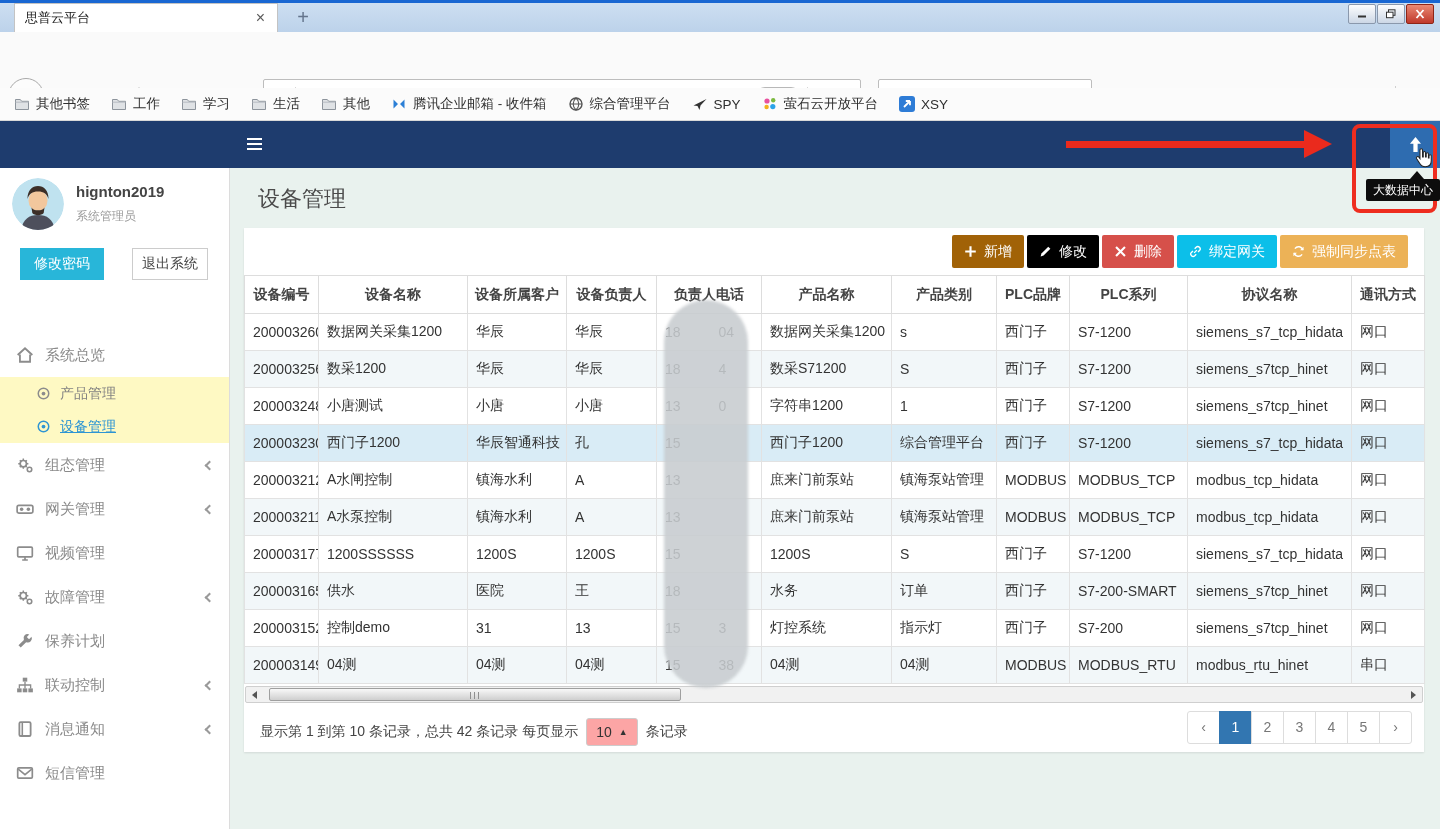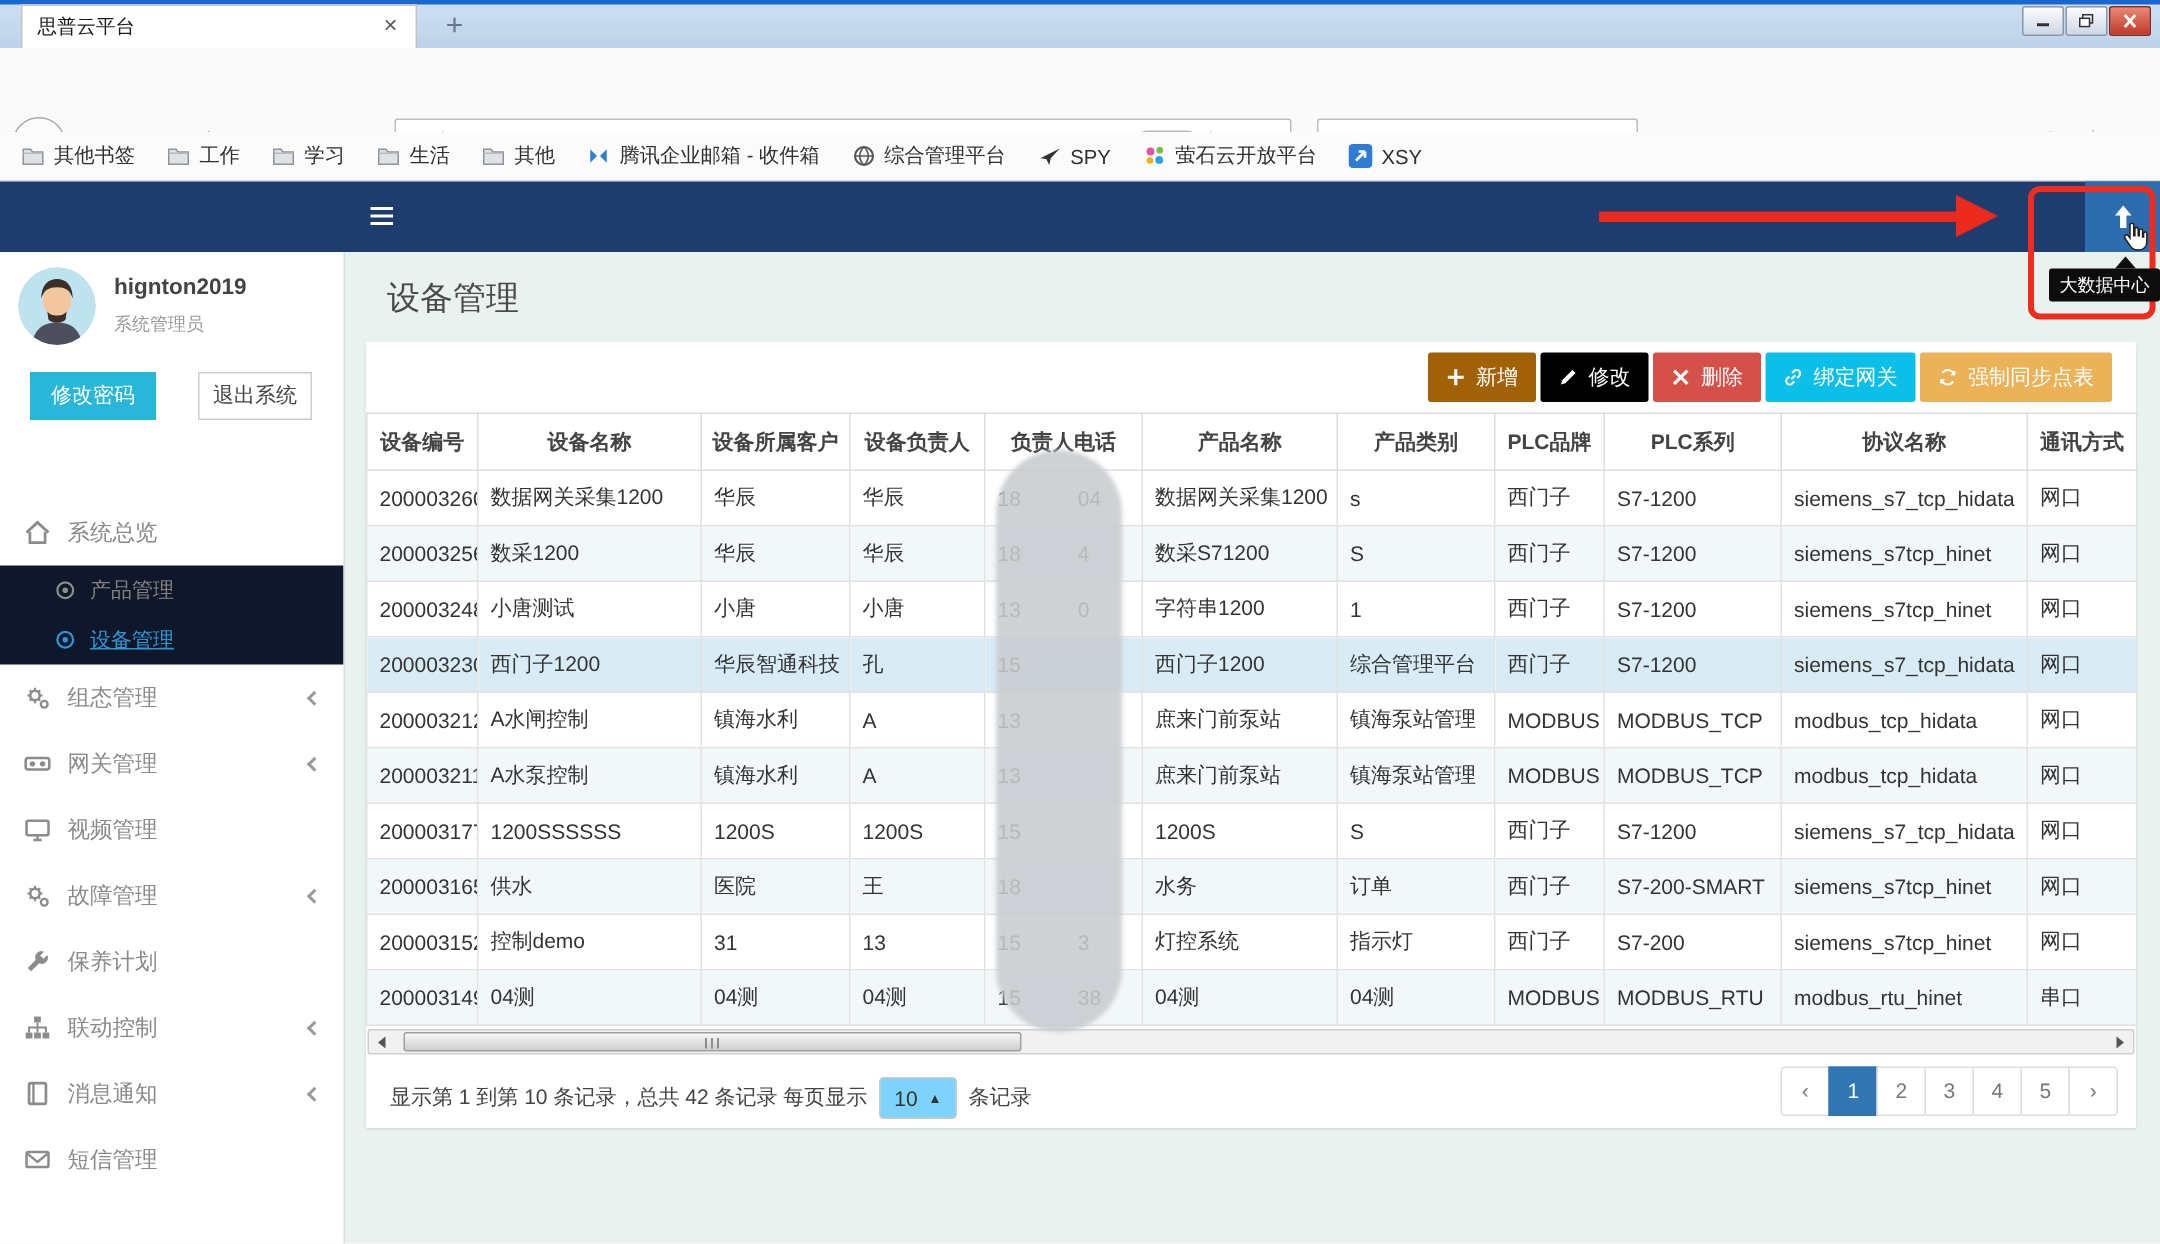--- a/index.html
+++ b/index.html
@@ -62,21 +62,21 @@
   .btn-logout { position:absolute; left:132px; top:4px; width:76px; height:32px; background:#fff; color:#444; border:1px solid #ccc; font-size:14px; font-family:inherit; }
   .side-menu { margin-top:29px; }
   .nav-item { height:44px; display:flex; align-items:center; padding:0 16px; color:#8a8a8a; font-size:15px; }
   .nav-item .mi { width:18px; height:18px; color:#8c8c8c; margin-right:11px; flex:none; }
   .nav-item .mi svg { width:18px; height:18px; }
   .nav-item.active-parent { background:#c9c9c9; border-left:4px solid #1e3c6e; padding-left:12px; color:#555; }
   .nav-item.active-parent .mi { color:#555; }
   .chev { width:7px; height:7px; border-left:2px solid #9a9a9a; border-bottom:2px solid #9a9a9a; margin-left:auto; }
   .chev-down { transform:rotate(-45deg); }
   .chev-left { transform:rotate(45deg); }
-  .submenu { background:#0f172a; padding:0; }
+  .submenu { background:#fef9c3; padding:0; }
   .subitem { height:33px; display:flex; align-items:center; padding-left:36px; font-size:14px; color:#828282; }
   .subitem .mi { width:15px; height:15px; margin-right:9px; color:#8c8c8c; }
   .subitem .mi svg { width:15px; height:15px; }
   .subitem.active { color:#2e95d3; text-decoration:underline; }
   .subitem.active .mi { color:#2e95d3; }
 
   
   .main { position:absolute; left:230px; top:168px; width:1210px; height:661px; background:#e9f2ee; }
   .page-title { position:absolute; left:28px; top:16px; font-size:22px; color:#4a4a4a; }
   .panel { position:absolute; left:14px; top:60px; width:1180px; height:524px; background:#fff; box-shadow:0 1px 2px rgba(0,0,0,.1); }
@@ -98,21 +98,21 @@
 
   .hscroll { position:absolute; left:1px; top:458px; width:1178px; height:17px; background:#f1f1f1; border:1px solid #cfcfcf; border-radius:2px; }
   .hs-arrow { position:absolute; top:0; width:17px; height:15px; display:flex; align-items:center; justify-content:center; }
   .hs-arrow.left { left:0; } .hs-arrow.right { right:0; }
   .tri-l { width:0; height:0; border-top:4px solid transparent; border-bottom:4px solid transparent; border-right:5px solid #555; }
   .tri-r { width:0; height:0; border-top:4px solid transparent; border-bottom:4px solid transparent; border-left:5px solid #555; }
   .hs-thumb { position:absolute; left:23px; top:1px; width:412px; height:13px; background:linear-gradient(#f8f8f8,#cfcfcf); border:1px solid #9f9f9f; border-radius:2px; }
   .hs-thumb::after { content:""; position:absolute; left:50%; top:3px; width:11px; height:7px; margin-left:-5px; background:repeating-linear-gradient(90deg,#8f8f8f 0 1px,transparent 1px 4px); }
 
   .pg-info { position:absolute; left:16px; top:490px; font-size:14px; color:#444; display:flex; align-items:center; gap:8px; }
-  .pg-size { border:1px solid #ccc; border-radius:3px; background:#7dd3fc; padding:5px 9px; display:flex; align-items:center; gap:7px; font-size:14px; color:#333; }
+  .pg-size { border:1px solid #ccc; border-radius:3px; background:#fca5a5; padding:5px 9px; display:flex; align-items:center; gap:7px; font-size:14px; color:#333; }
   .pg-size .caret { font-size:9px; color:#333; }
   .pager { position:absolute; right:12px; top:483px; display:flex; }
   .pager .pg { min-width:33px; height:33px; line-height:31px; text-align:center; border:1px solid #ddd; background:#fff; color:#777; font-size:14px; margin-left:-1px; padding:0 5px; }
   .pager .pg:first-child { border-radius:3px 0 0 3px; margin-left:0; }
   .pager .pg:last-child { border-radius:0 3px 3px 0; }
   .pager .pg.active { background:#3276b1; border-color:#3276b1; color:#fff; }
 
   
   .red-arrow-shaft { position:absolute; left:1066px; top:141px; width:240px; height:7px; background:#ea2a1d; z-index:40; }
   .red-arrow-head { position:absolute; left:1304px; top:130px; width:0; height:0; border-top:14px solid transparent; border-bottom:14px solid transparent; border-left:28px solid #ea2a1d; z-index:40; }

